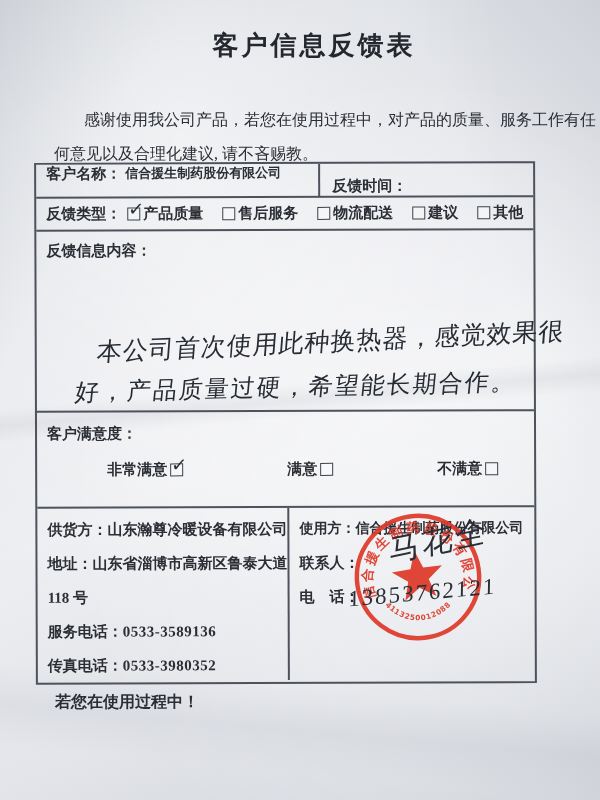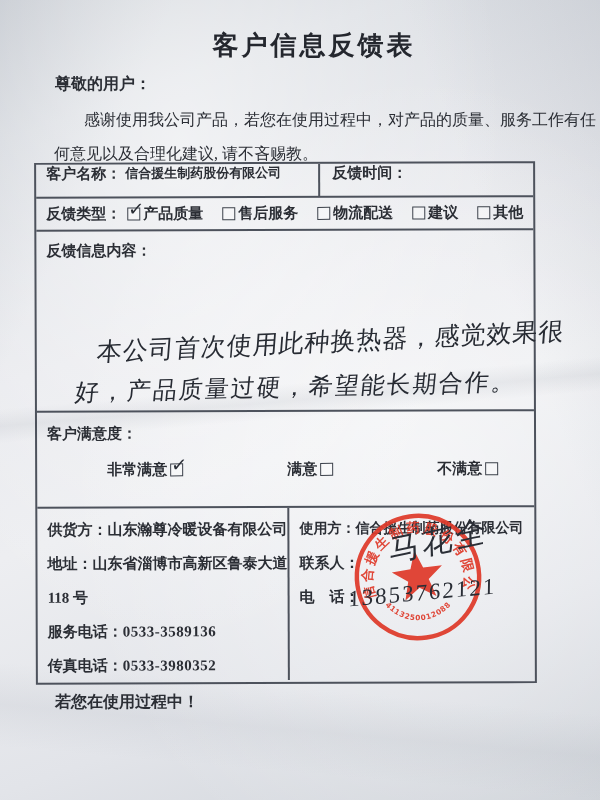--- a/index.html
+++ b/index.html
@@ -28,21 +28,21 @@
   .greeting { position:absolute; left:55px; top:74px; font-size:16px; font-weight:600; }
   .intro1 { position:absolute; left:84px; top:110px; font-size:16px; }
   .intro2 { position:absolute; left:54px; top:144px; font-size:16px; }
 
   .form-table { position:absolute; left:35px; top:162px; width:501px; height:522px;
     border:2px solid #4d525c; transform:rotate(-0.2deg); }
   .row { border-bottom:2px solid #4d525c; position:relative; }
   .row:last-child { border-bottom:none; }
   .r1 { height:34px; display:flex; }
   .r1 .cell-left { width:284px; border-right:2px solid #4d525c; display:flex; padding-left:10px; }
-  .r1 .cell-right { flex:1; display:flex; align-items:flex-start; padding-left:12px; }
+  .r1 .cell-right { flex:1; display:flex; align-items:flex-end; padding-left:12px; }
   .r2 { height:33px; display:flex; align-items:center; padding-left:10px; }
   .r3 { height:181px; padding:10px 10px 0 10px; }
   .r4 { height:96px; }
   .r5 { height:172px; display:flex; }
   .r5 .cell-left { width:252px; border-right:2px solid #4d525c; padding:4px 0 0 10px; }
   .r5 .cell-right { flex:1; padding:4px 0 0 10px; position:relative; }
 
   .lbl { font-size:15px; font-weight:600; white-space:nowrap; }
   .val-small { font-size:13px; font-weight:600; margin-left:4px; white-space:nowrap; }
 
@@ -76,21 +76,20 @@
     transform:rotate(-5deg) skewX(-6deg); letter-spacing:2px; white-space:nowrap; }
 </style>
 </head>
 <body>
 
 <div class="sheet">
   <div class="crease1"></div>
   <div class="crease2"></div>
 
   <div class="title">客户信息反馈表</div>
-  <div class="greeting">尊敬的用户：</div>
   <div class="intro1">感谢使用我公司产品，若您在使用过程中，对产品的质量、服务工作有任</div>
   <div class="intro2">何意见以及合理化建议, 请不吝赐教。</div>
 
   <div class="form-table">
 
     <div class="row r1">
       <div class="cell-left">
         <span class="lbl">客户名称：</span>
         <span class="val-small">信合援生制药股份有限公司</span>
       </div>

